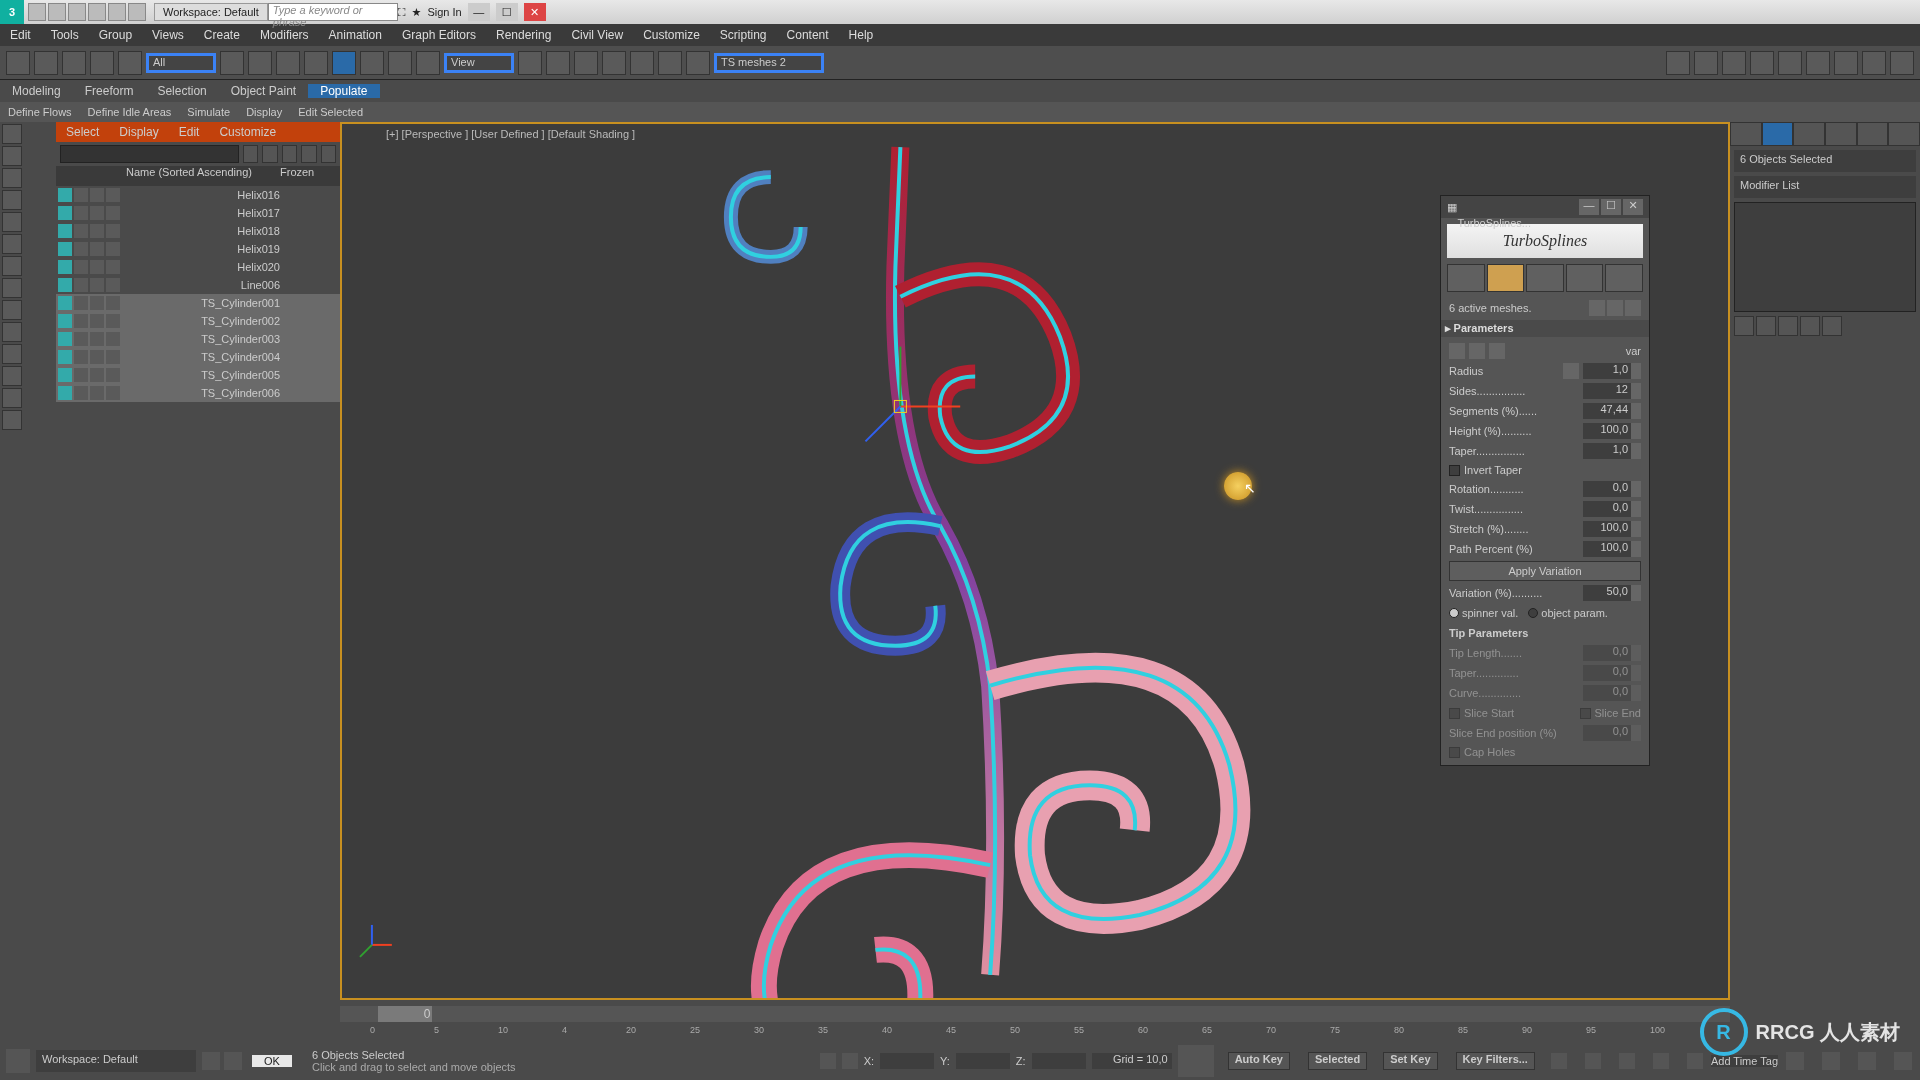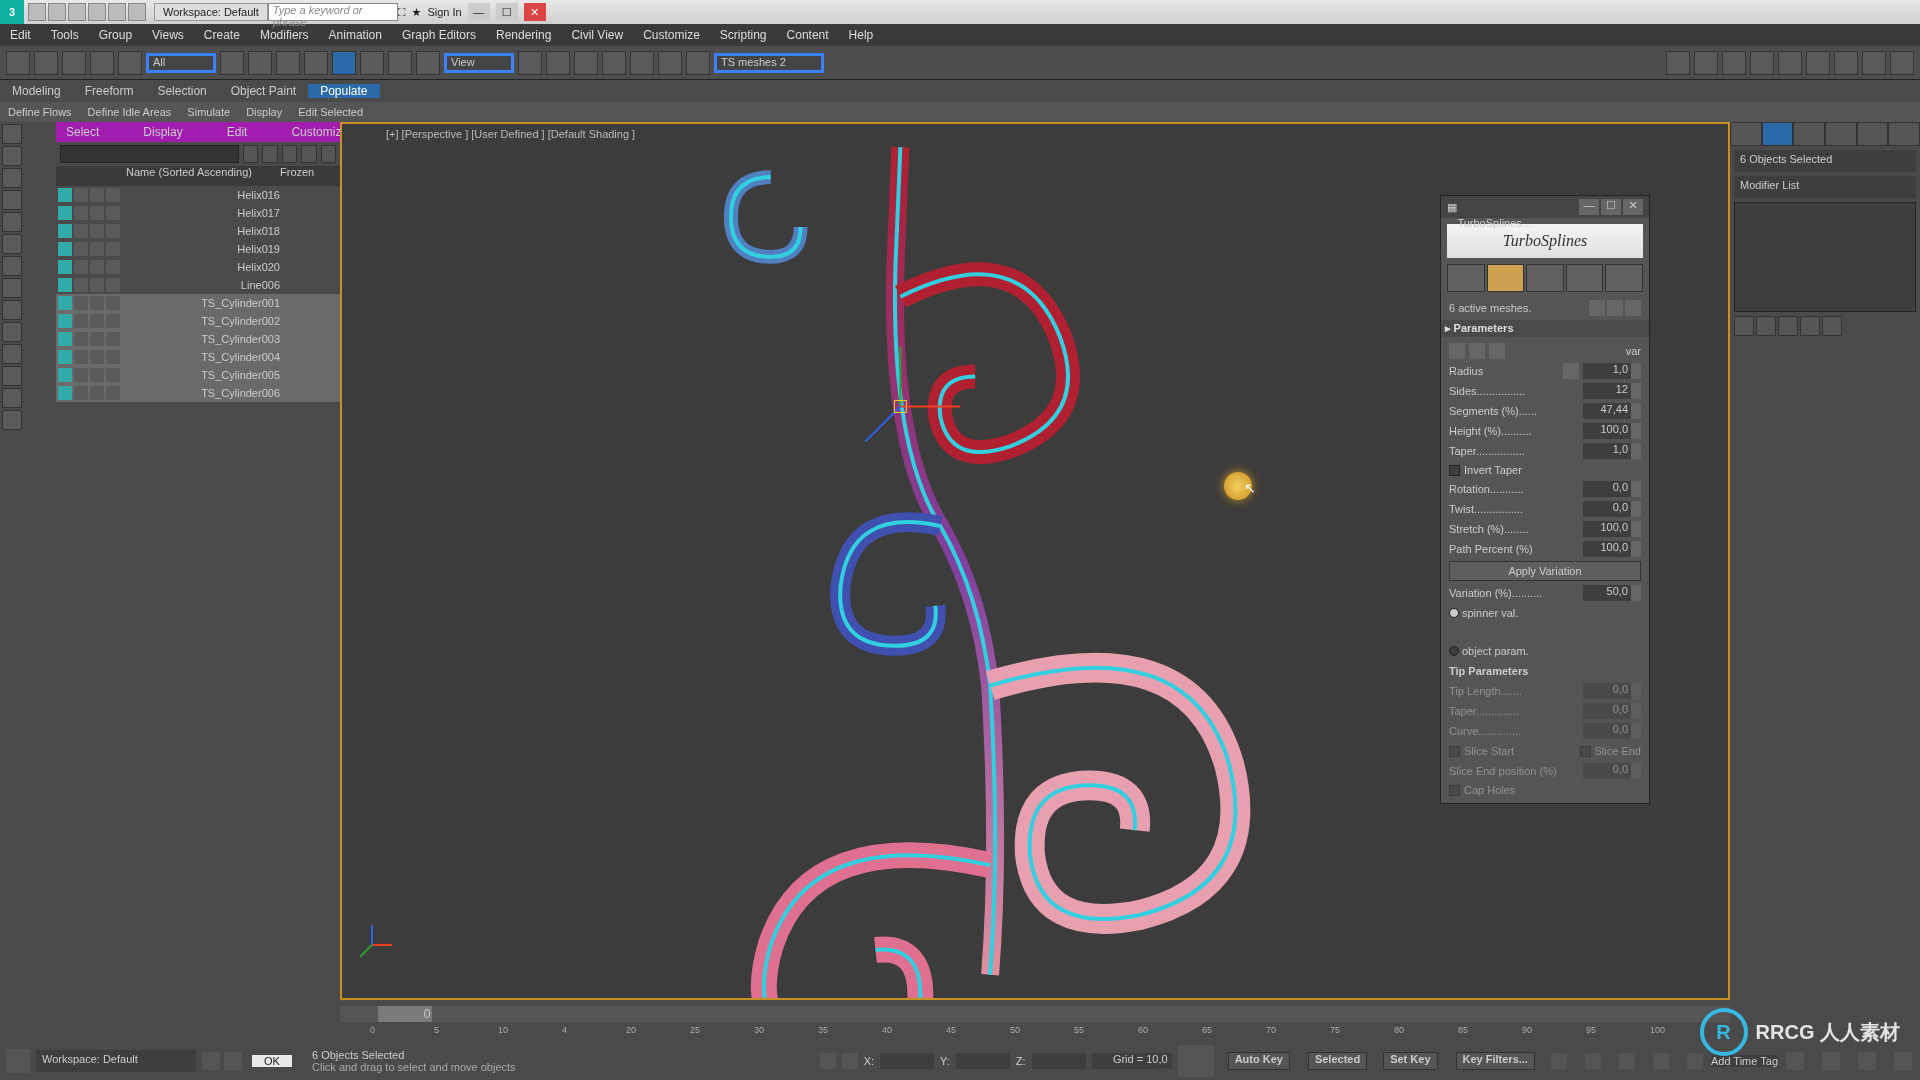--- a/index.html
+++ b/index.html
@@ -20,21 +20,21 @@
   .toolbar .tbtn { width:24px; height:24px; background:#5a5a5a; border:1px solid #333; }
   .toolbar .tbtn.active { background:#2a6aa8; }
   .toolbar .tdrop { width:70px; height:20px; background:#444; border:3px solid #3b82f6; font-size:11px; padding:0 4px; }
   .ribbon { height:22px; background:#4a4a4a; display:flex; align-items:center; font-size:12px; }
   .ribbon span { padding:0 12px; color:#ccc; }
   .ribbon span.active { background:#2a6aa8; color:#fff; }
   .subribbon { height:20px; background:#555; display:flex; align-items:center; font-size:11px; }
   .subribbon span { padding:0 8px; }
   .workarea { position:absolute; top:122px; left:0; right:0; bottom:80px; display:flex; }
   .scene { position:absolute; left:0; top:0; width:340px; bottom:0; background:#4a4a4a; }
-  .scene-tabs { display:flex; font-size:12px; background:#a21caf;gap:24px; }
+  .scene-tabs { display:flex; font-size:12px; background:#c2410c; }
   .scene-tabs span { padding:3px 10px; }
   .scene-filter { height:24px; display:flex; align-items:center; gap:4px; padding:2px 4px; }
   .scene-filter input { flex:1; height:18px; background:#333; border:1px solid #222; }
   .scene-filter .ico { width:18px; height:18px; background:#555; border:1px solid #333; }
   .scene-head { height:20px; background:#3a3a3a; display:flex; font-size:11px; }
   .scene-head .c1 { width:66px; }
   .scene-head .c2 { flex:1; padding-left:4px; }
   .scene-head .c3 { width:60px; }
   .scene-list { font-size:11px; }
   .scene-list .row { height:18px; display:flex; align-items:center;text-align:right; }
@@ -73,21 +73,21 @@
   .turbo .section { padding:4px 8px; }
   .turbo .sectitle { font-weight:bold; color:#ddd; background:#4a4a4a; padding:2px 4px; }
   .turbo .prow { display:flex; align-items:center; height:20px; }
   .turbo .prow .plabel { flex:1; color:#ccc; }
   .turbo .prow .pval { width:48px; height:16px; background:#3e3e3e; text-align:right; padding-right:3px; }
   .turbo .prow .pspin { width:10px; height:16px; background:#666; }
   .turbo .prow .psel { width:16px; height:16px; background:#666; margin-right:4px; }
   .turbo .chk { display:flex; align-items:center; height:18px; gap:4px; }
   .turbo .chk .box { width:11px; height:11px; background:#3e3e3e; border:1px solid #222; }
   .turbo .btn { height:20px; background:#5e5e5e; border:1px solid #333; text-align:center; line-height:18px; margin:2px 0; }
-  .turbo .radio { display:flex; gap:26px; padding:4px 0;flex-direction:column; }
+  .turbo .radio { display:flex; gap:10px; padding:4px 0; }
   .turbo .radio .r { display:flex; align-items:center; gap:3px; }
   .turbo .radio .dot { width:10px; height:10px; border-radius:50%; background:#3e3e3e; border:1px solid #222; }
   .turbo .radio .dot.on { background:#ccc; }
   .turbo .disabled { opacity:.5; }
   .timeline { position:absolute; left:340px; right:190px; bottom:38px; height:36px; background:#444; }
   .timeline .slider { height:16px; background:#555; position:relative; }
   .timeline .slider .handle { position:absolute; left:38px; width:54px; height:16px; background:#7a7a7a; text-align:center; font-size:12px; line-height:16px;padding-left:44px; }
   .timeline .ruler { height:20px; background:#4a4a4a; position:relative; font-size:9px; }
   .timeline .ruler span { position:absolute; top:3px; color:#aaa; }
   .statusbar { position:absolute; left:0; right:0; bottom:0; height:38px; background:#4a4a4a; display:flex; align-items:center; font-size:11px; }

